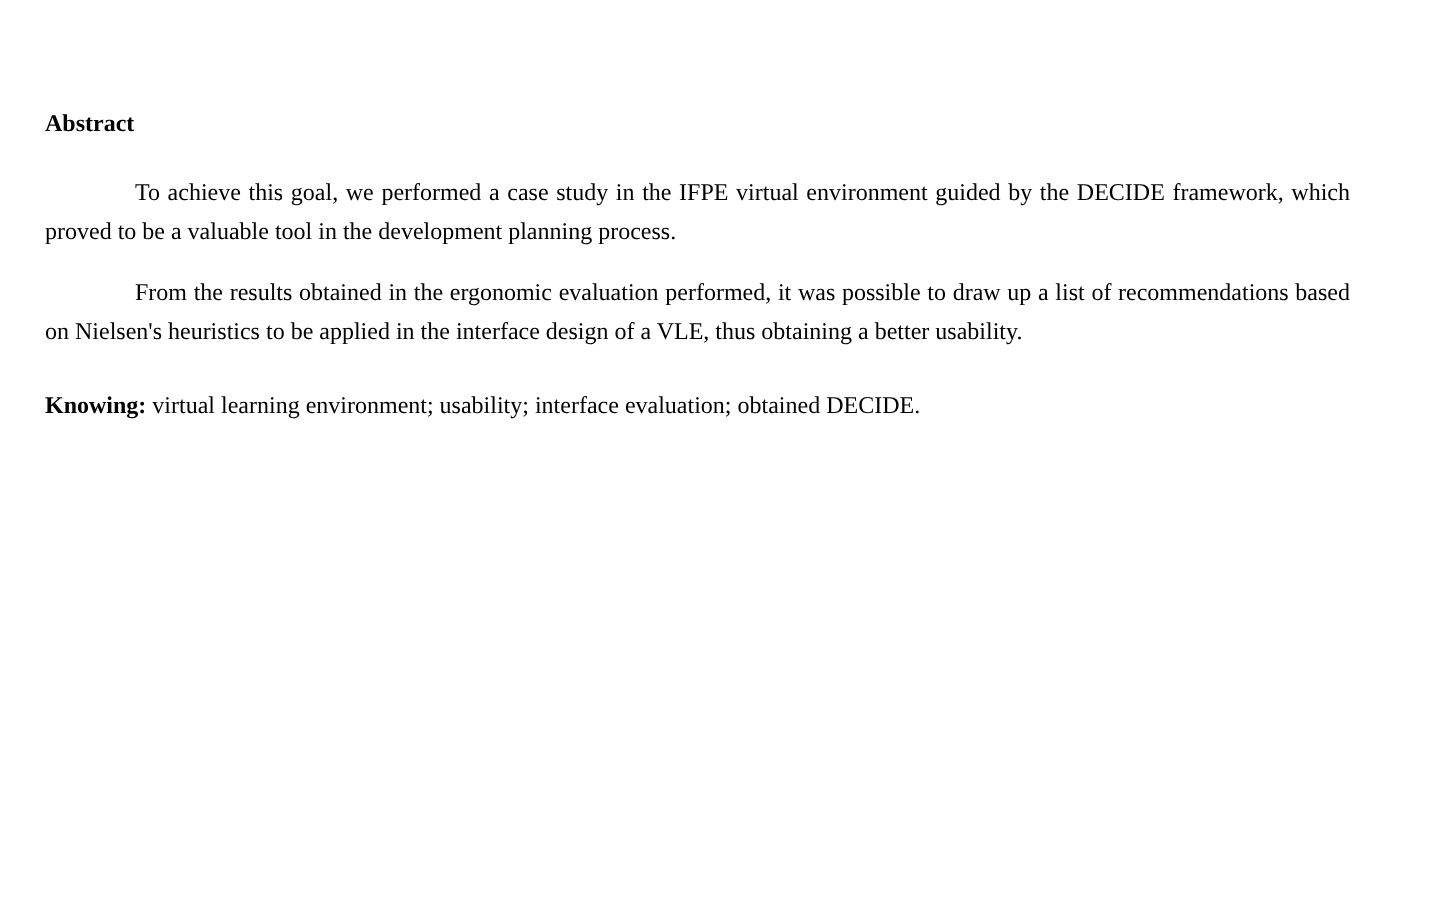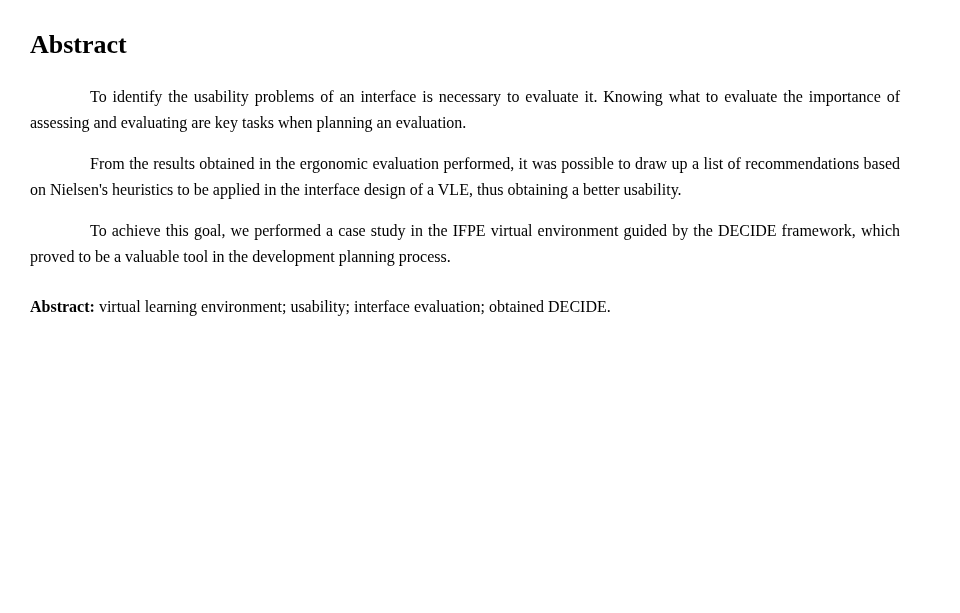--- a/index.html
+++ b/index.html
@@ -12,24 +12,25 @@
       background: #ffffff;
       font-family: "Times New Roman", Times, serif;
       font-size: 16px;
       color: #000000;
       width: 960px;
       min-height: 613px;
       padding: 30px 60px 40px 30px;
     }
 
     .abstract-title {
-      font-size: 26px;
+      font-size: 16px;
       font-weight: bold;
       margin-bottom: 24px;
       text-align: left;
+      margin-top: 44px;
     }
 
     .abstract-body {
       text-align: justify;
       line-height: 1.6;
     }
 
     .abstract-body p {
       margin-bottom: 16px;
       text-indent: 60px;
@@ -44,20 +45,19 @@
     .keywords-label {
       font-weight: bold;
     }
   </style>
 </head>
 <body>
 
 <h1 class="abstract-title">Abstract</h1>
 
 <div class="abstract-body">
-  <p>To identify the usability problems of an interface is necessary to evaluate it. Knowing what to evaluate the importance of assessing and evaluating are key tasks when planning an evaluation.</p>
+  <p>To achieve this goal, we performed a case study in the IFPE virtual environment guided by the DECIDE framework, which proved to be a valuable tool in the development planning process.</p>
   <p>From the results obtained in the ergonomic evaluation performed, it was possible to draw up a list of recommendations based on Nielsen's heuristics to be applied in the interface design of a VLE, thus obtaining a better usability.</p>
-  <p>To achieve this goal, we performed a case study in the IFPE virtual environment guided by the DECIDE framework, which proved to be a valuable tool in the development planning process.</p>
 </div>
 
 <div class="keywords-section">
-  <span class="keywords-label">Abstract:</span><span> virtual learning environment; usability; interface evaluation; obtained DECIDE.</span>
+  <span class="keywords-label">Knowing:</span><span> virtual learning environment; usability; interface evaluation; obtained DECIDE.</span>
 </div>
 
 </body></html>

